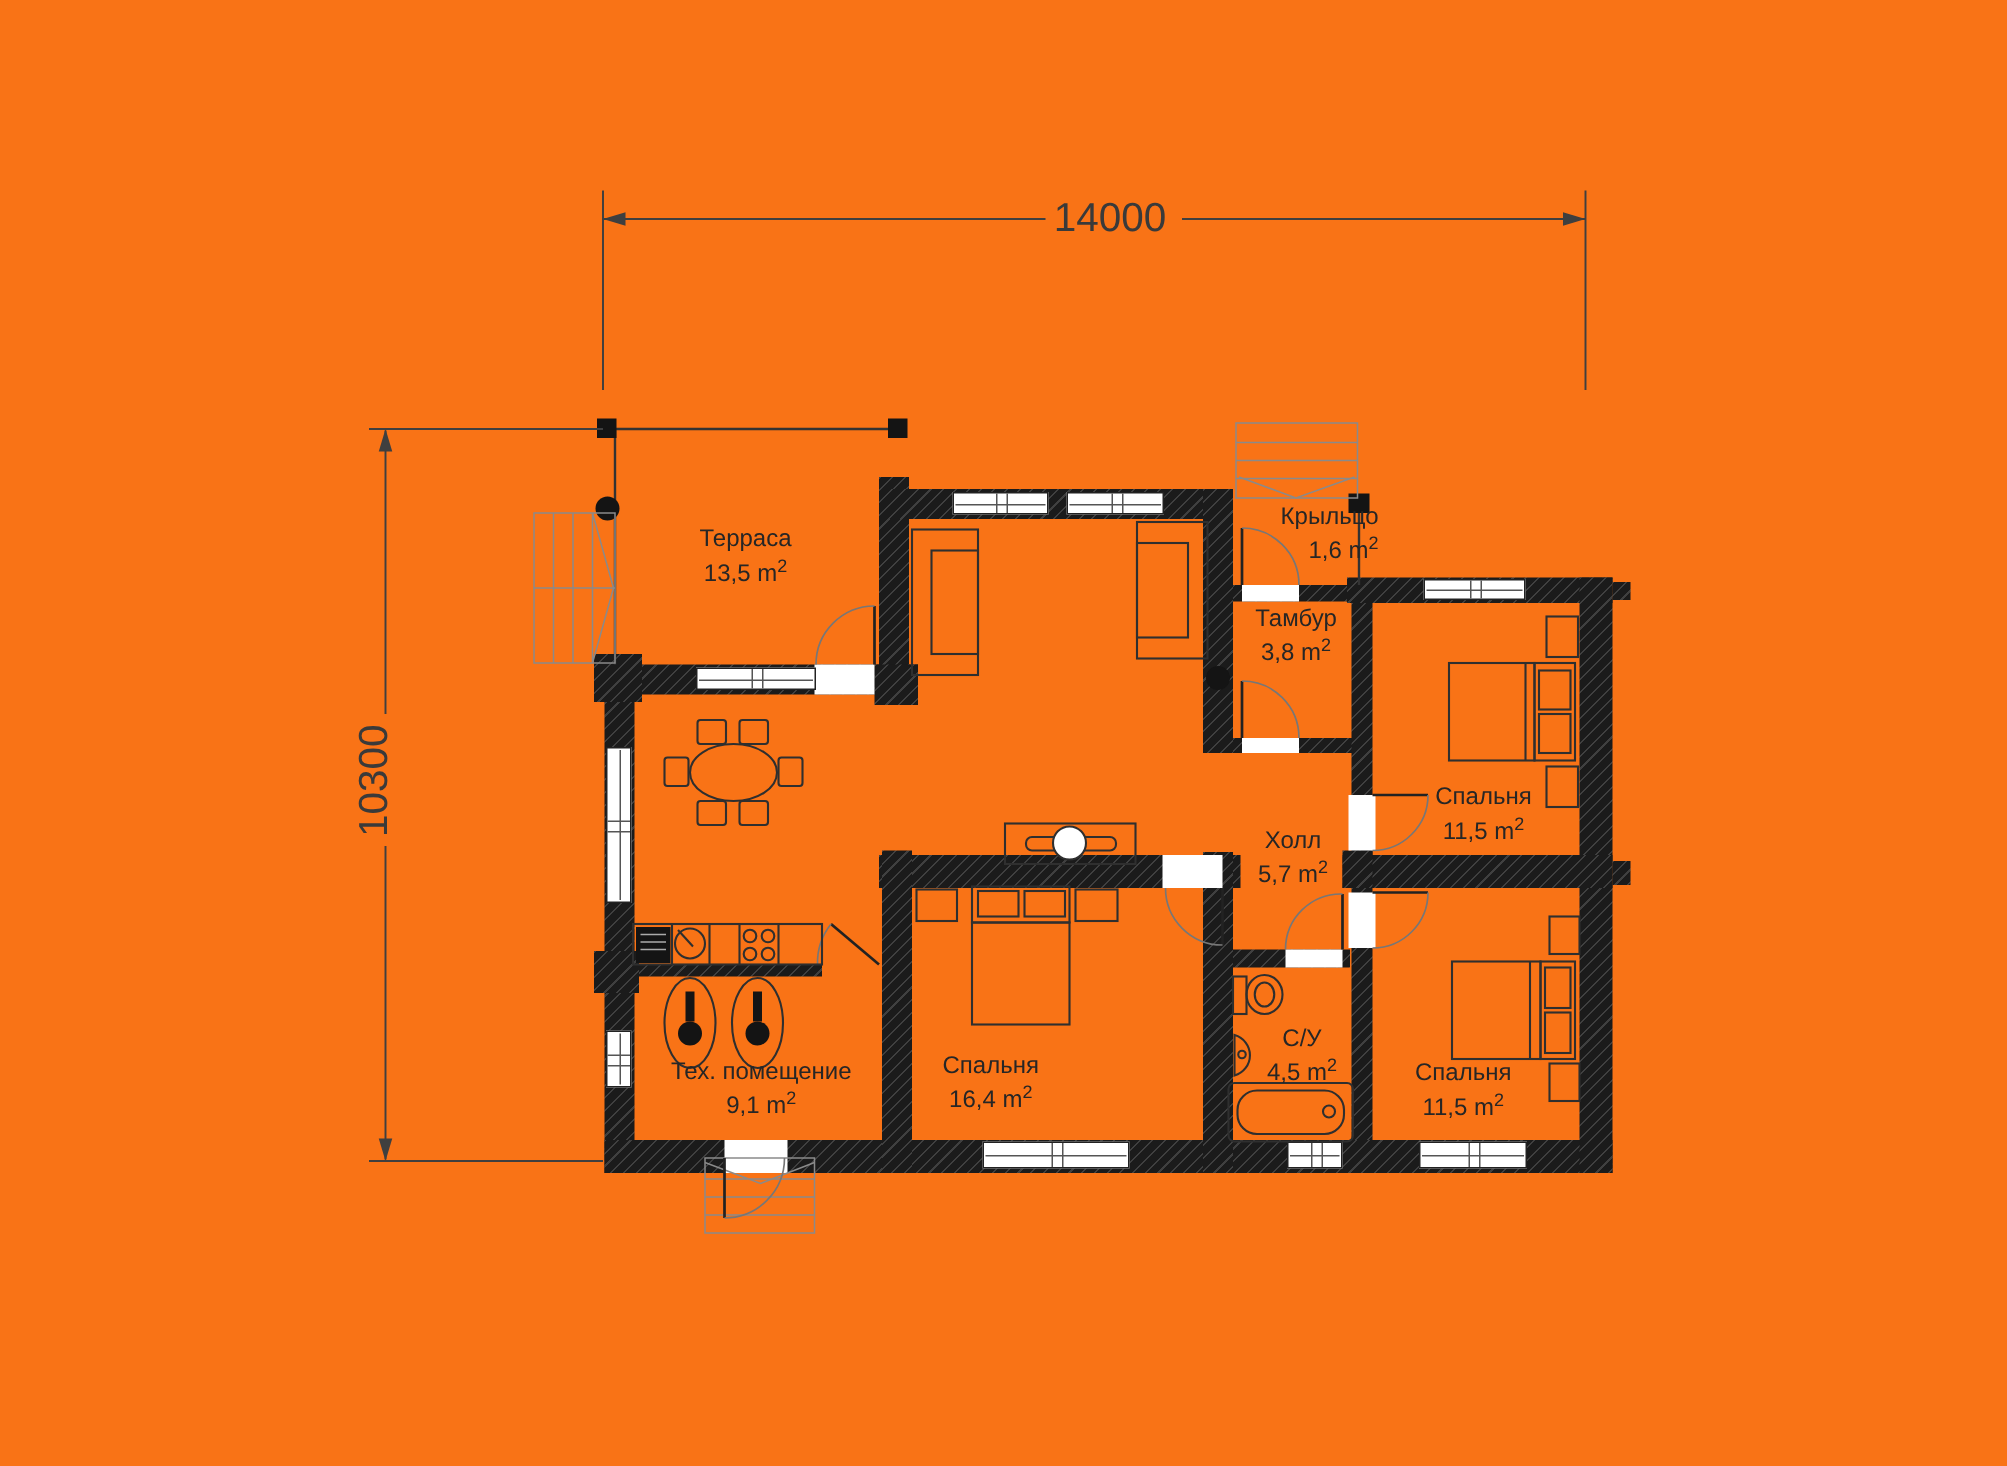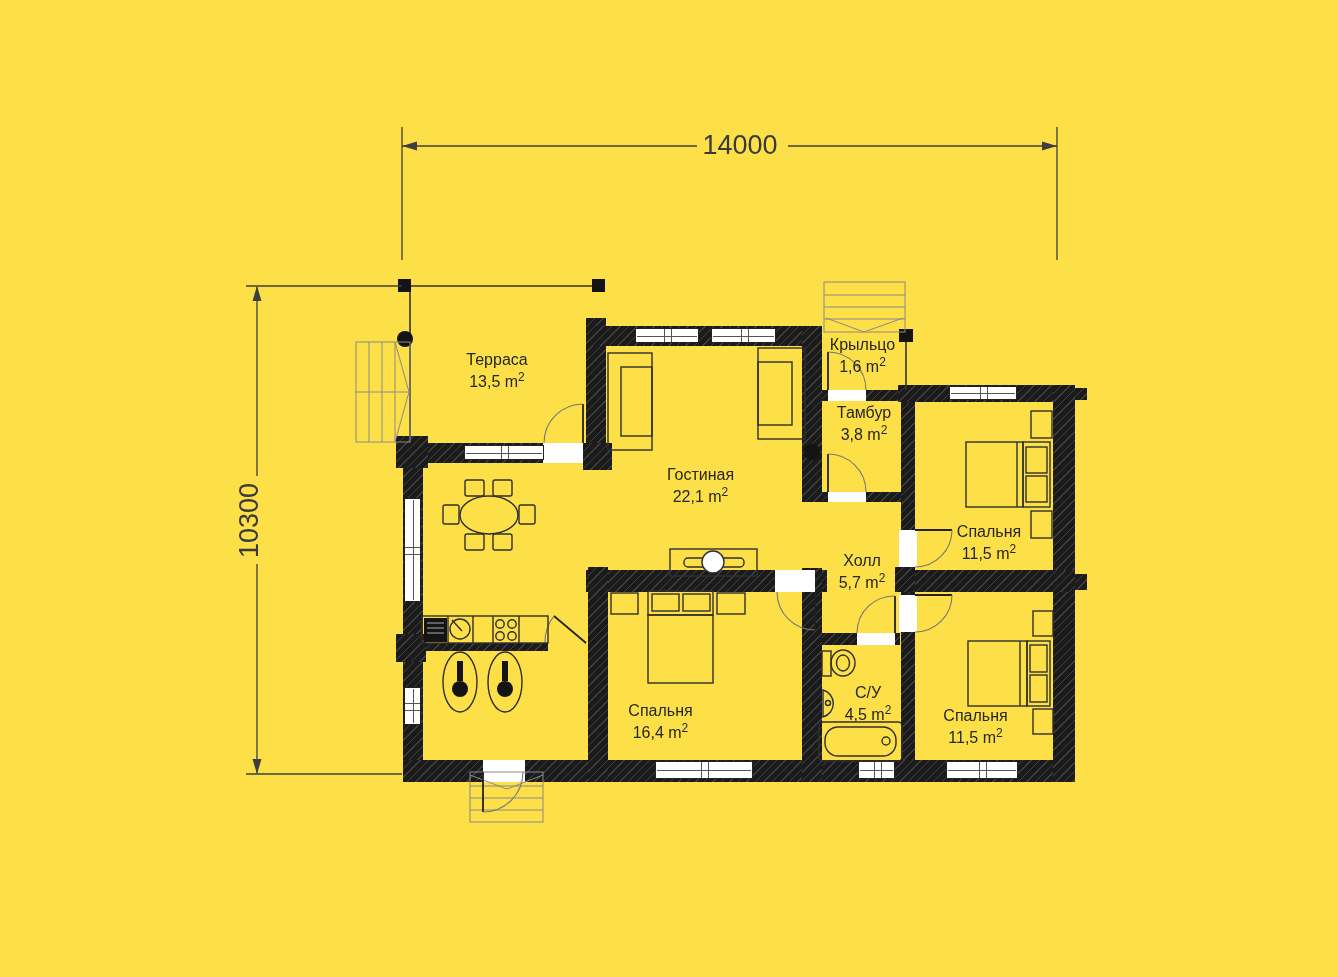--- a/index.html
+++ b/index.html
@@ -1,16 +1,16 @@
 <!DOCTYPE html>
 <html><head>
 <meta charset="utf-8">
 <style>
   html,body{margin:0;padding:0;background:#fff;}
-  #stage{position:relative;width:1338px;height:977px;background:#fde047;overflow:hidden;
+  #stage{position:relative;width:1338px;height:977px;background:#f97316;overflow:hidden;
          font-family:"Liberation Sans",sans-serif;}
   .w{position:absolute;background-color:#1b1b1b;
      background-image:repeating-linear-gradient(135deg,rgba(255,255,255,.16) 0,rgba(255,255,255,.16) 1px,transparent 1px,transparent 6px);}
   .gap{position:absolute;background:#fff;}
   .win{position:absolute;background:#fff;border:1.5px solid #222;box-sizing:border-box;}
   .wh::before{content:"";position:absolute;left:1px;right:1px;top:50%;border-top:1px solid #555;}
   .wh::after{content:"";position:absolute;top:0;bottom:0;left:50%;width:6px;margin-left:-3px;
              border-left:1px solid #555;border-right:1px solid #555;}
   .wv::before{content:"";position:absolute;top:1px;bottom:1px;left:50%;border-left:1px solid #555;}
   .wv::after{content:"";position:absolute;left:0;right:0;top:50%;height:6px;margin-top:-3px;
@@ -249,46 +249,46 @@
     <span>14000</span>
   </div>
   <div class="dimtxt dimv" style="left:234px;top:477px;width:44px;height:86px;">
     <span>10300</span>
   </div>
 
   <div class="rlabel" style="left:427px;top:351px;width:140px;">
     <div>Терраса</div>
     <div><span>13,5</span> <span>m</span><sup>2</sup></div>
   </div>
-  <div class="rlabel" style="left:806px;top:336px;width:113px;">
+  <div class="rlabel" style="left:806px;top:336px;width:113px;text-align:right;">
     <div>Крыльцо</div>
     <div><span>1,6</span> <span>m</span><sup>2</sup></div>
   </div>
   <div class="rlabel" style="left:814px;top:404px;width:100px;">
     <div>Тамбур</div>
     <div><span>3,8</span> <span>m</span><sup>2</sup></div>
   </div>
-  <div class="rlabel" style="left:628px;top:466px;width:145px;">
-    <div>Гостиная</div>
-    <div><span>22,1</span> <span>m</span><sup>2</sup></div>
-  </div>
   <div class="rlabel" style="left:812px;top:552px;width:100px;">
     <div>Холл</div>
     <div><span>5,7</span> <span>m</span><sup>2</sup></div>
   </div>
   <div class="rlabel" style="left:930px;top:523px;width:118px;">
     <div>Спальня</div>
     <div><span>11,5</span> <span>m</span><sup>2</sup></div>
   </div>
   <div class="rlabel" style="left:588px;top:702px;width:145px;">
     <div>Спальня</div>
     <div><span>16,4</span> <span>m</span><sup>2</sup></div>
   </div>
   <div class="rlabel" style="left:818px;top:684px;width:100px;">
     <div>С/У</div>
     <div><span>4,5</span> <span>m</span><sup>2</sup></div>
   </div>
   <div class="rlabel" style="left:913px;top:707px;width:125px;">
     <div>Спальня</div>
     <div><span>11,5</span> <span>m</span><sup>2</sup></div>
   </div>
+  <div class="rlabel" style="left:415px;top:706px;width:185px;">
+    <div>Тех. помещение</div>
+    <div><span>9,1</span> <span>m</span><sup>2</sup></div>
+  </div>
 
 </div>
 
 </body></html>

